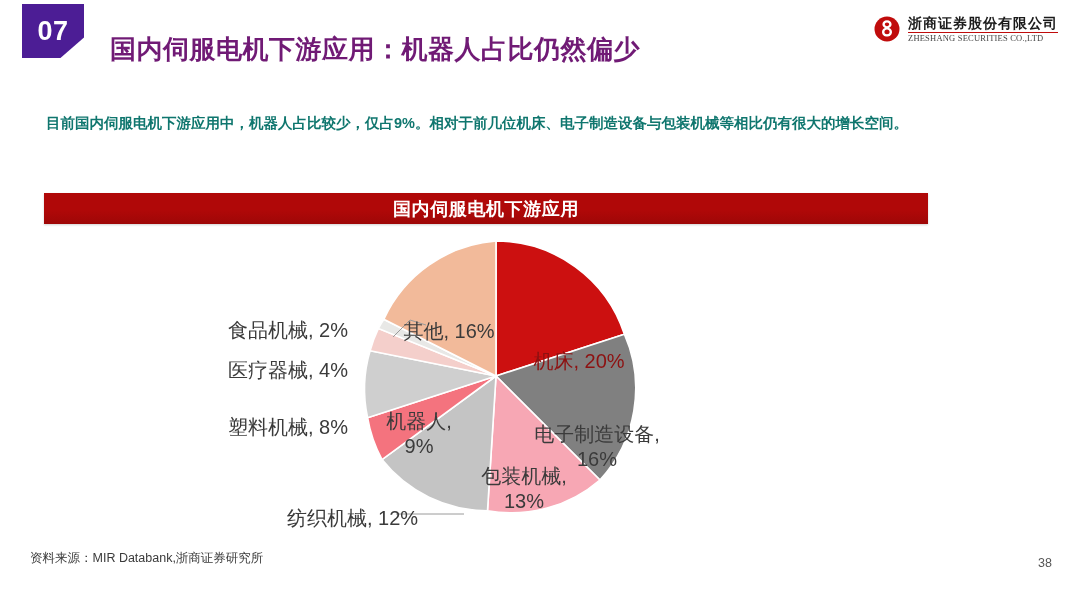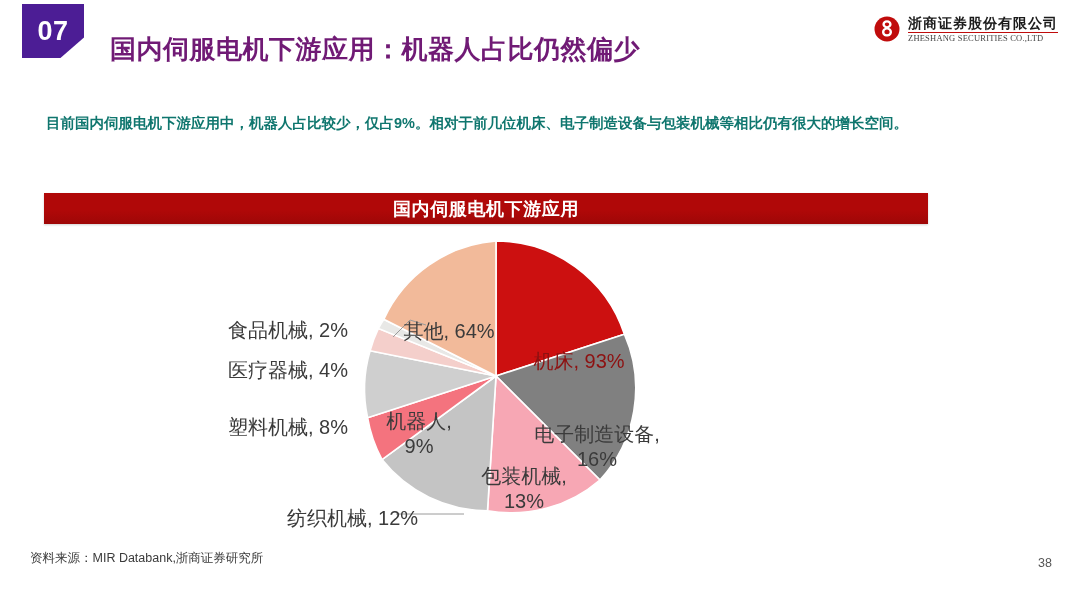--- a/index.html
+++ b/index.html
@@ -136,38 +136,38 @@
 
           <path d="M452 152 L339.8 95.3 A135 135 0 0 1 452 17 Z" fill="#F2BA9A" stroke="#ffffff" stroke-width="1.6"></path>
         </g>
 
         <g stroke="#9a9a9a" stroke-width="1" fill="none">
           <path d="M349 113 L366 96 L382 101"></path>
           <path d="M352 290 L420 290"></path>
         </g>
       </svg>
 
-      <div class="pie-label inner red-inner" style="left:470px; top:125px; width:130px;">机床, 93%</div>
+      <div class="pie-label inner red-inner" style="left:470px; top:125px; width:130px;">机床, 20%</div>
 
       <div class="pie-label inner" style="left:478px; top:190px; width:150px;margin-top:8px;">
         <div>电子制造设备,</div>
         <div>16%</div>
       </div>
 
       <div class="pie-label inner" style="left:420px; top:240px; width:120px;">
         <div>包装机械,</div>
         <div>13%</div>
       </div>
 
       <div class="pie-label inner" style="left:330px; top:185px; width:90px;">
         <div>机器人,</div>
         <div>9%</div>
       </div>
 
-      <div class="pie-label inner" style="left:350px; top:95px; width:110px;">其他, 64%</div>
+      <div class="pie-label inner" style="left:350px; top:95px; width:110px;">其他, 16%</div>
 
       <div class="pie-label" style="left:184px; top:93px;">食品机械, 2%</div>
 
       <div class="pie-label" style="left:184px; top:133px;">医疗器械, 4%</div>
 
       <div class="pie-label" style="left:184px; top:190px;">塑料机械, 8%</div>
 
       <div class="pie-label" style="left:243px; top:281px;">纺织机械, 12%</div>
 
     </div>

